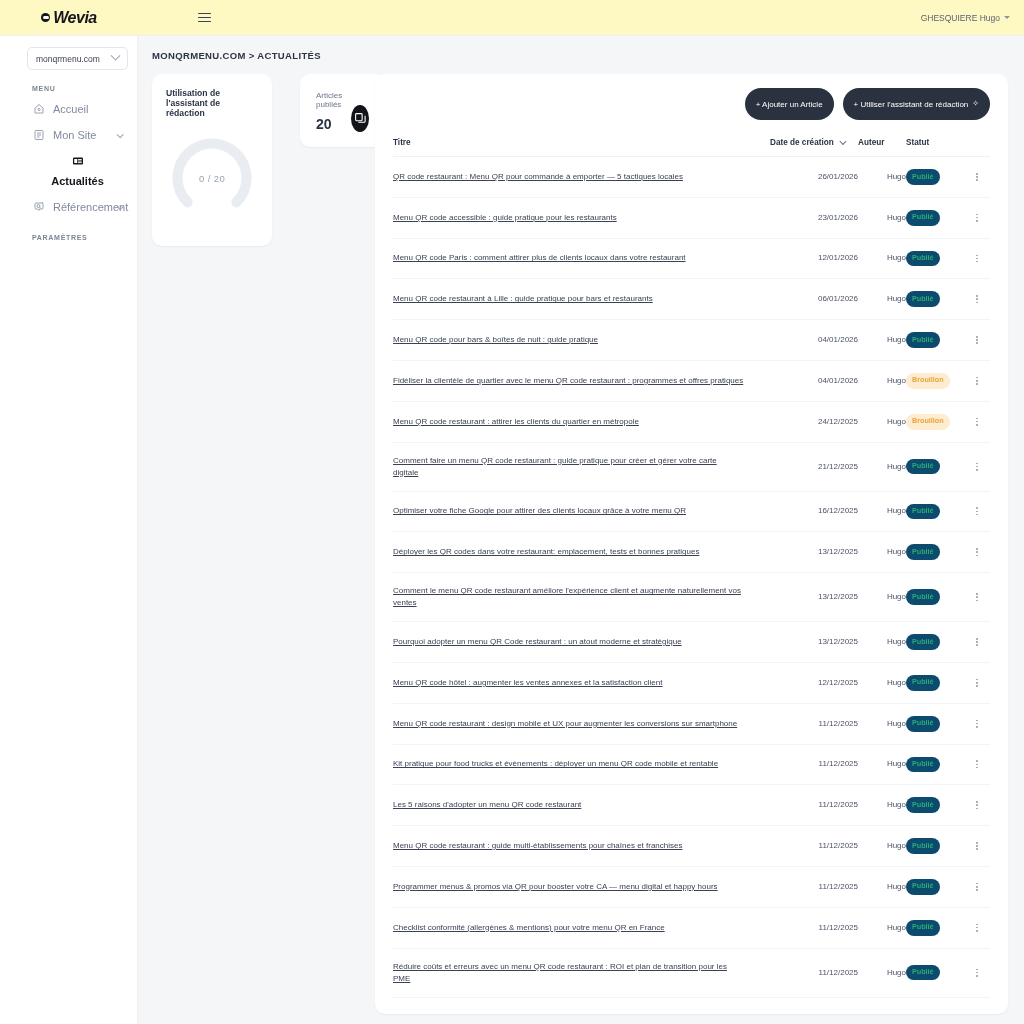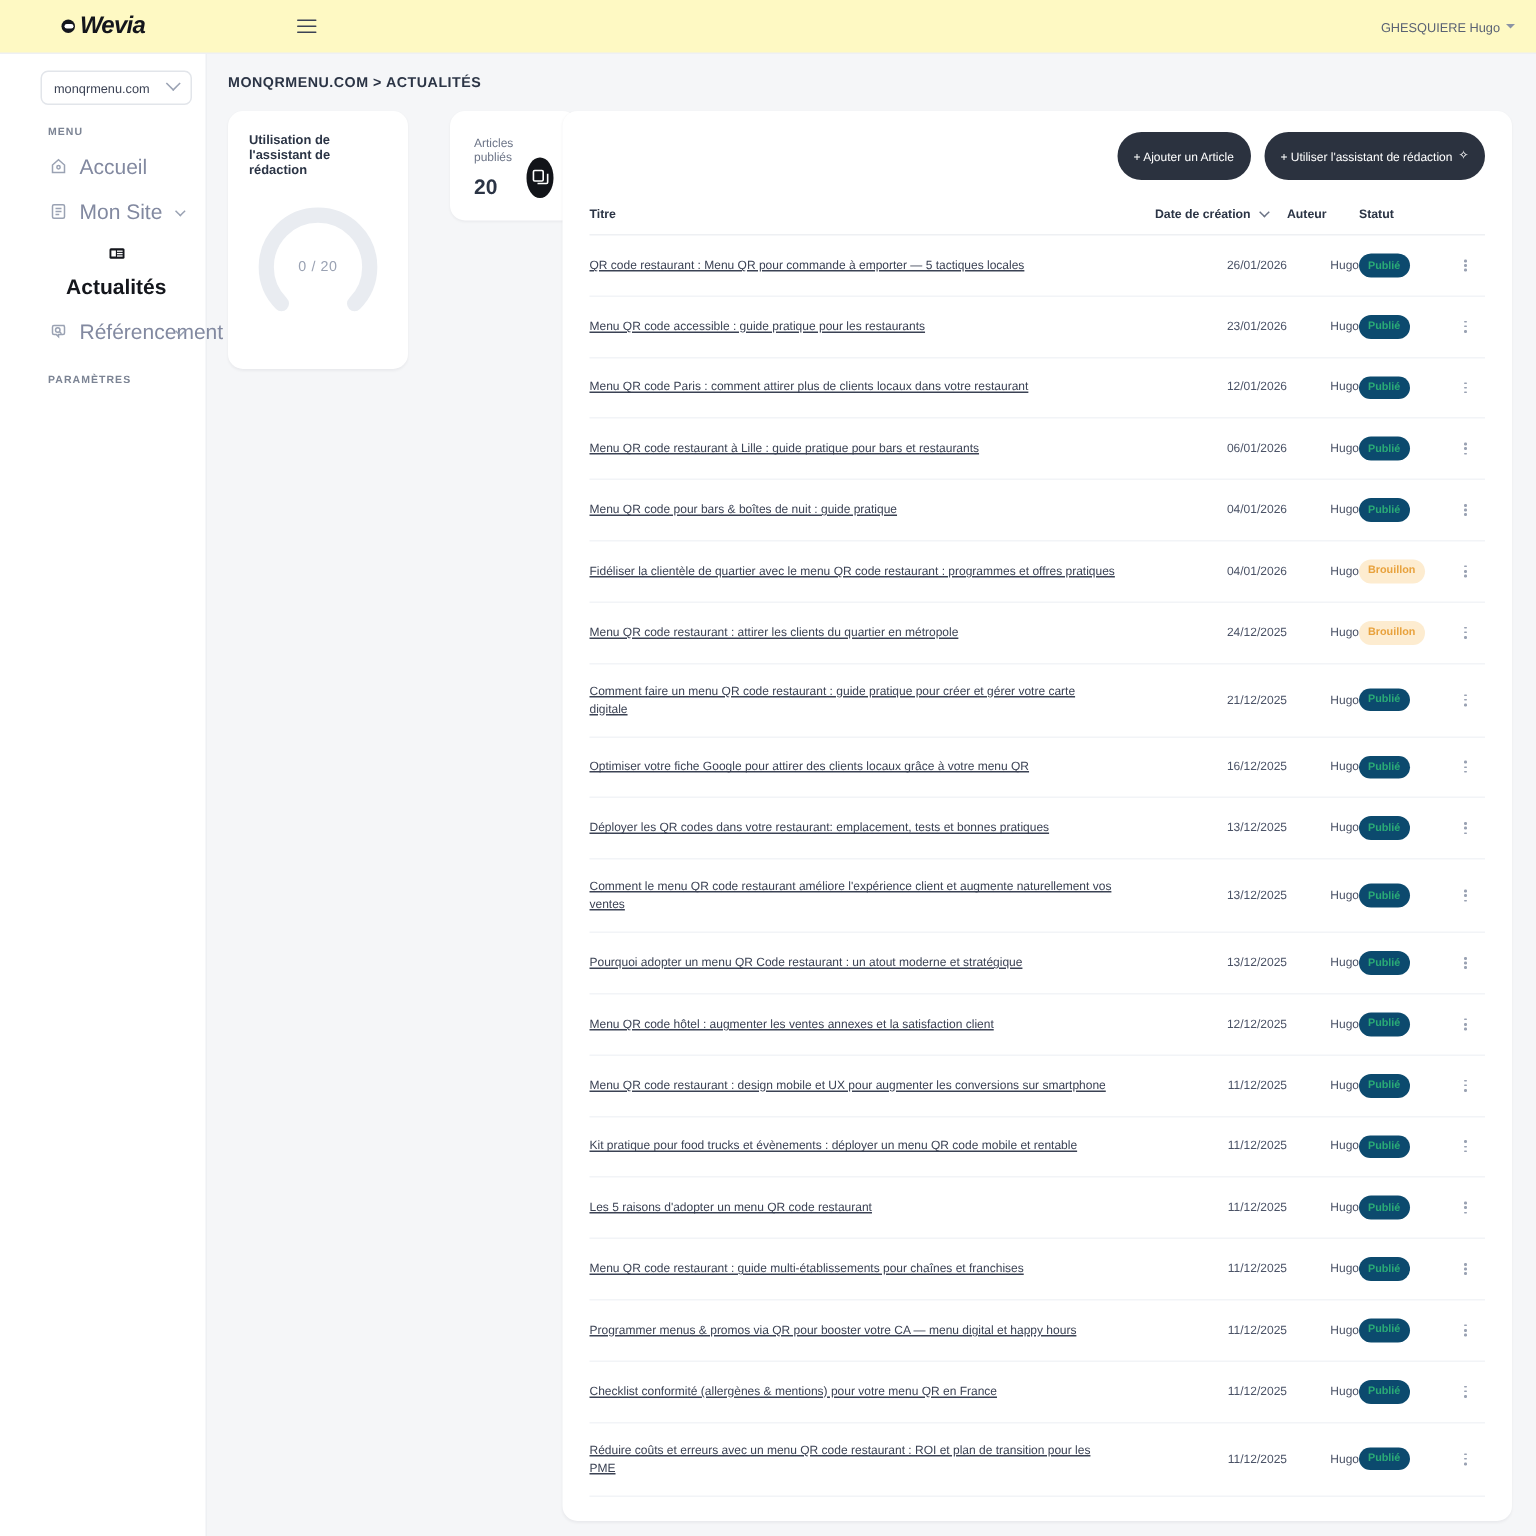--- a/index.html
+++ b/index.html
@@ -40,21 +40,21 @@
   .site-select {
     height: 23px; border: 1px solid #e2e5ea; border-radius: 5px;
     display: flex; align-items: center; justify-content: space-between;
     padding: 0 8px; font-size: 8.5px; color: #3b4254; cursor: pointer; background:#fff;
   }
   .chev { width: 7px; height: 7px; border-right: 1.3px solid #9aa2b3; border-bottom: 1.3px solid #9aa2b3;
           transform: rotate(45deg) translate(-2px,-2px); }
   .nav-group-title { font-size: 7px; font-weight: 700; letter-spacing: .7px; color: #7c8494; margin: 15px 0 5px 5px; }
   .nav-item {
     display: flex; align-items: center; gap: 8px; padding: 6px 6px; border-radius: 6px;
-    font-size: 14px; color: #8289a0; cursor: pointer; margin-bottom: 2px; position: relative;
+    font-size: 11px; color: #8289a0; cursor: pointer; margin-bottom: 2px; position: relative;
   }
   .nav-item.active { color: #14161c; font-weight: 700; flex-direction: column; }
   .nav-item .ico { width: 12px; height: 12px; flex: none; display:flex; align-items:center; justify-content:center; }
   .nav-item .ico svg { width: 12px; height: 12px; }
   .nav-chev { position:absolute; right: 6px; width:5px;height:5px;
               border-right:1.2px solid #9aa2b3;border-bottom:1.2px solid #9aa2b3;
               transform: rotate(45deg) translateY(-1px); }
 
   
   .main { position: absolute; left: 138px; top: 36px; width: 886px; height: 988px; padding: 14px 16px 0 14px; }

